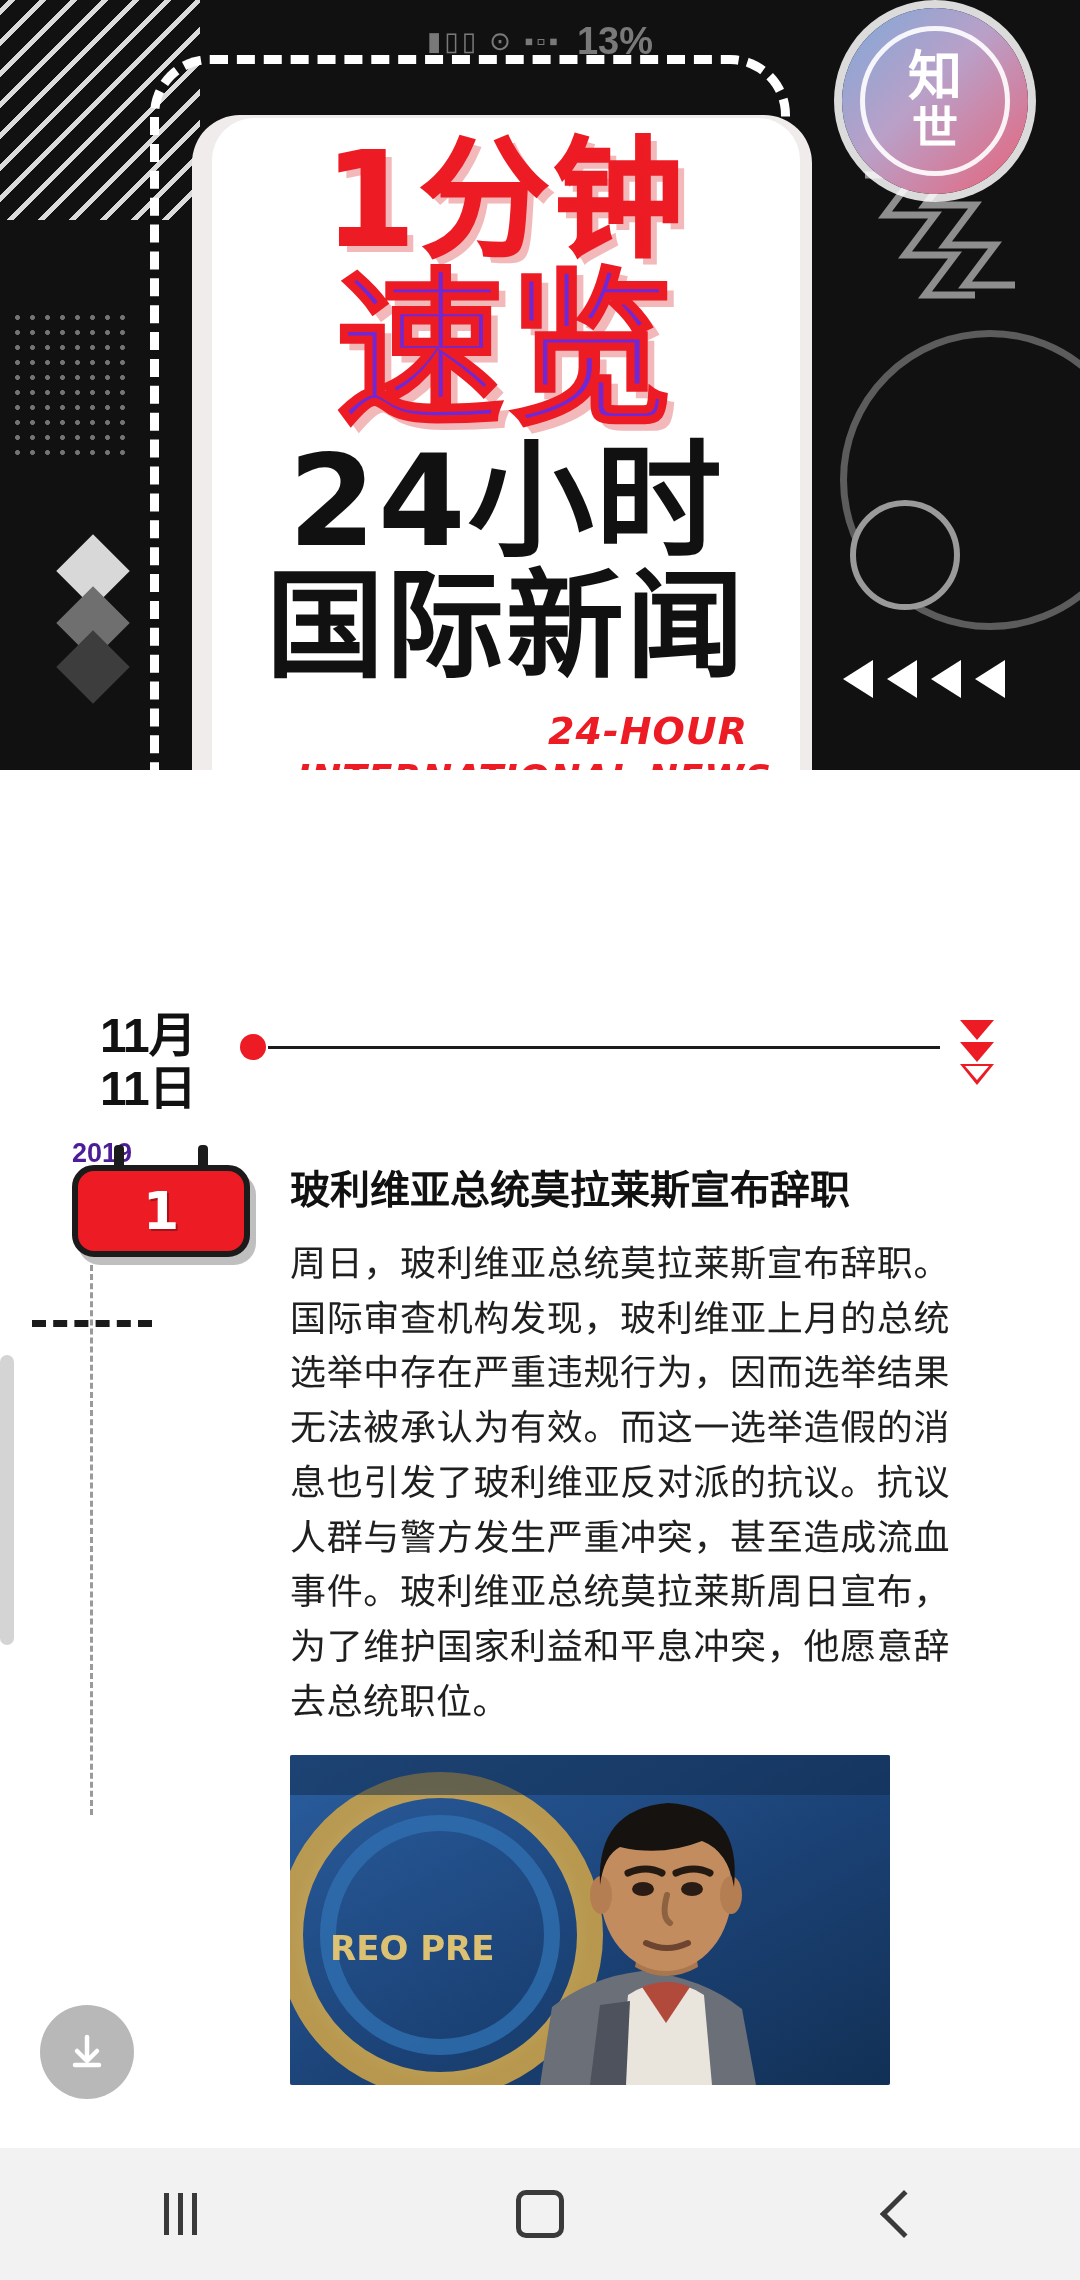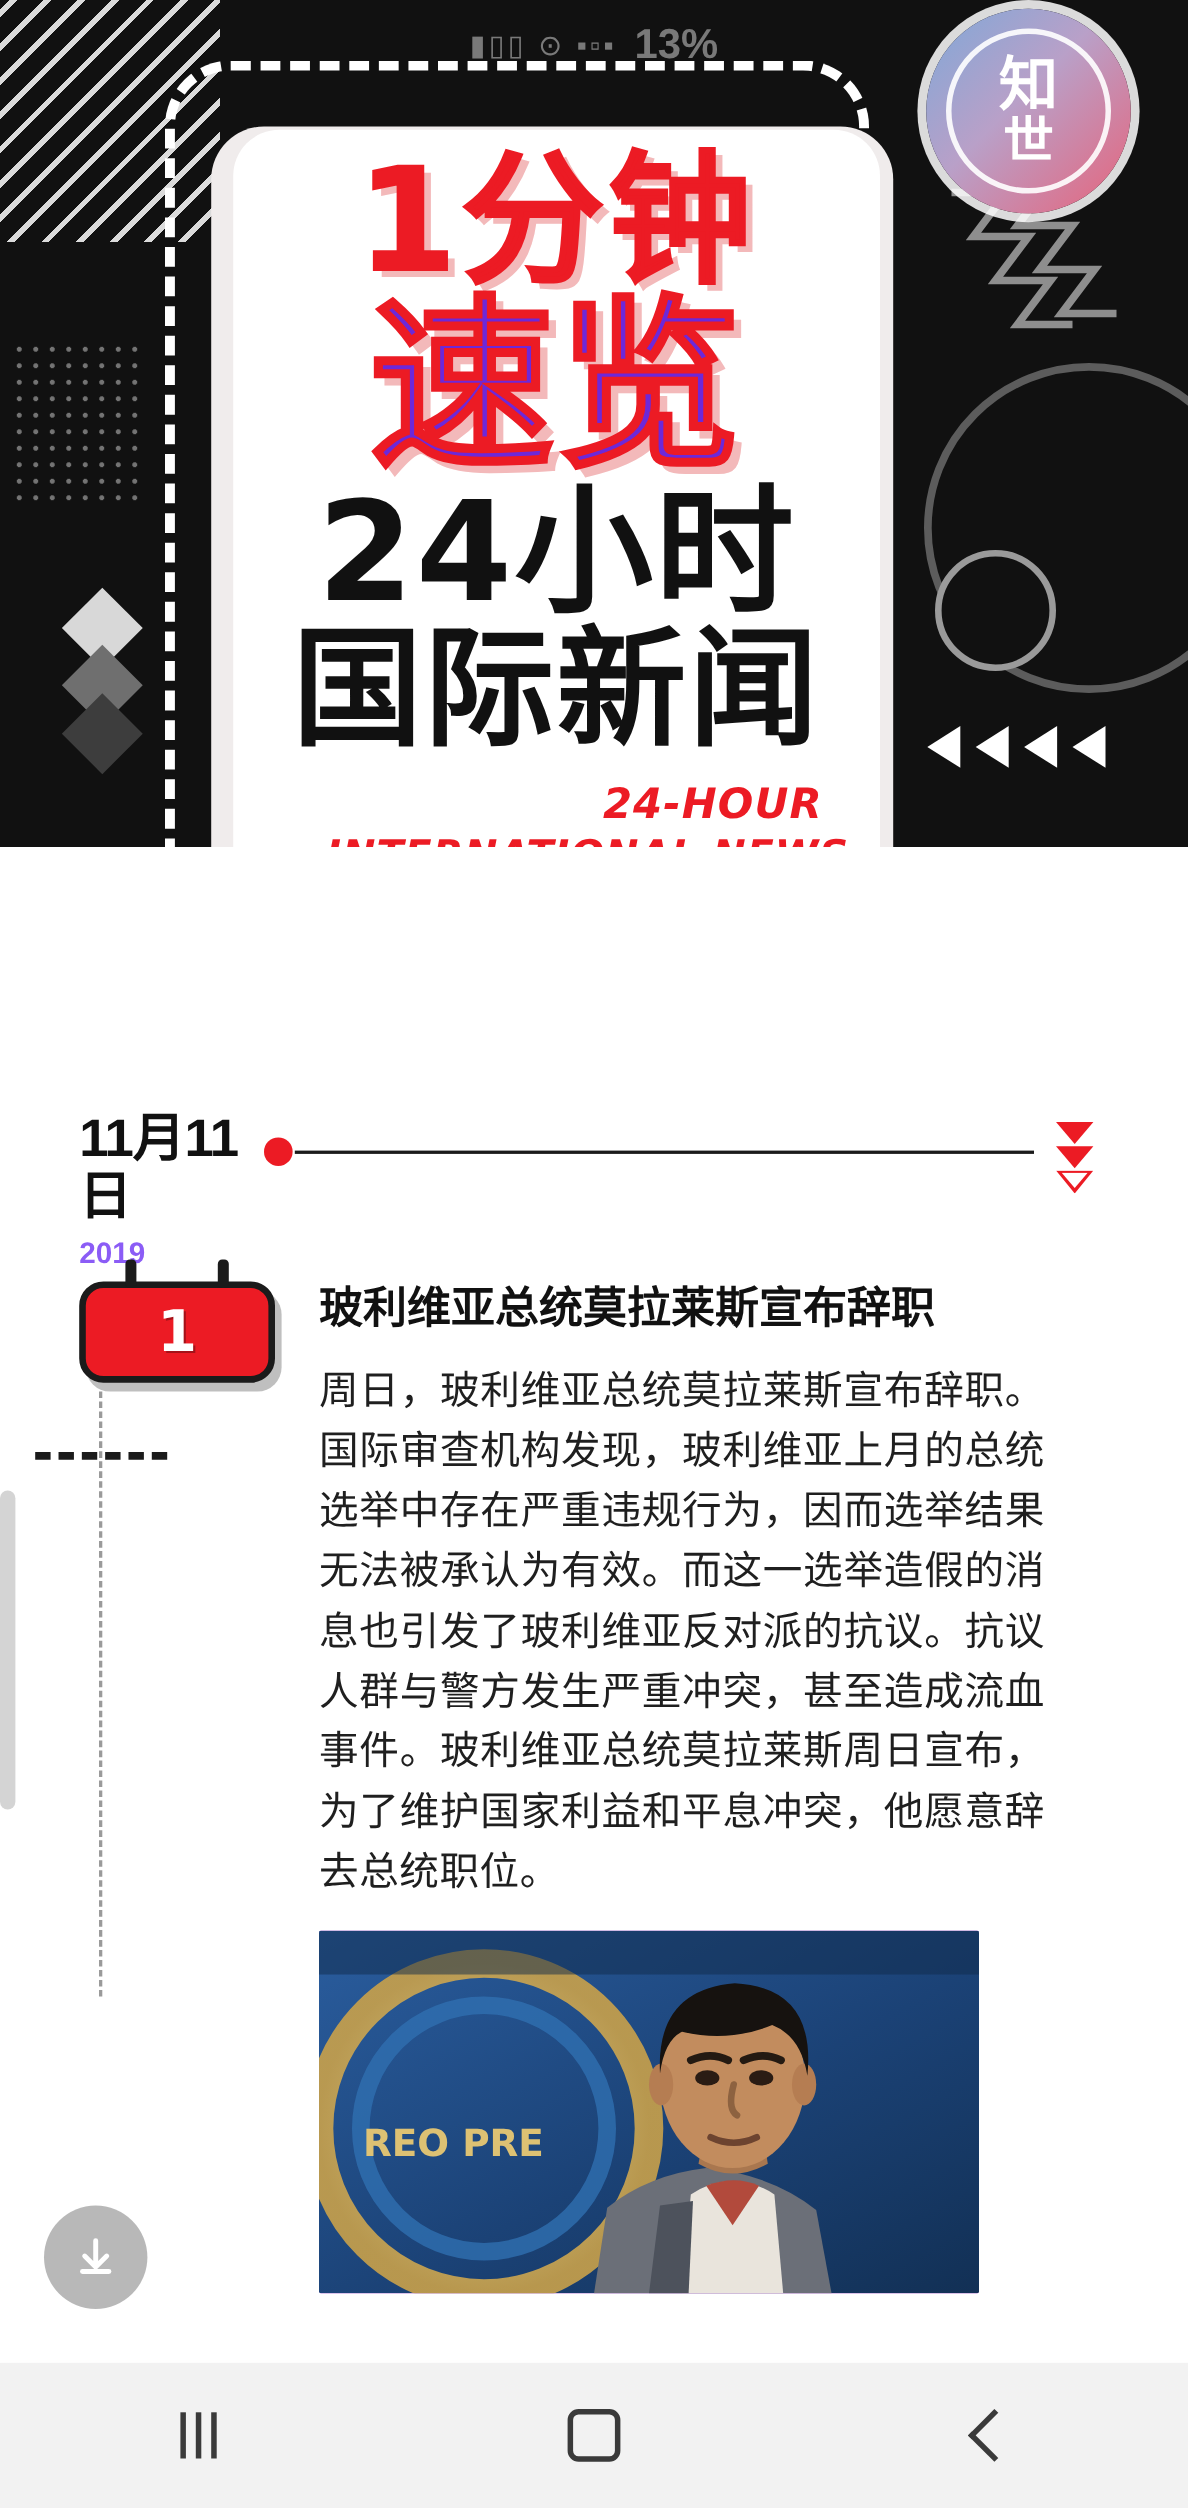--- a/index.html
+++ b/index.html
@@ -226,25 +226,25 @@
   .date-row {
     position: absolute;
     left: 0; top: 1010px;
     width: 1080px; height: 130px;
     display: flex;
     align-items: flex-start;
   }
   .date-block { width: 240px; padding-left: 72px; }
   .date-main {
     font-size: 48px; font-weight: 700; color: #111111;
-    letter-spacing: -1px; line-height: 1.1;
+    letter-spacing: -1px; line-height: 1.1; margin-left: 28px;
   }
   .date-year {
-    font-size: 27px; font-weight: 700; color: #8b5cf6;
-    margin-top: 8px;
+    font-size: 27px; font-weight: 700; color: #4c1d95;
+    margin-top: 22px;
   }
   .date-line-wrap {
     flex: 1; display: flex; align-items: center; padding-top: 24px;
   }
   .date-dot {
     width: 26px; height: 26px; border-radius: 50%;
     background: #ec1b24; flex: none;
   }
   .date-line {
     height: 3px; background: #1b1b1b; flex: 1;

